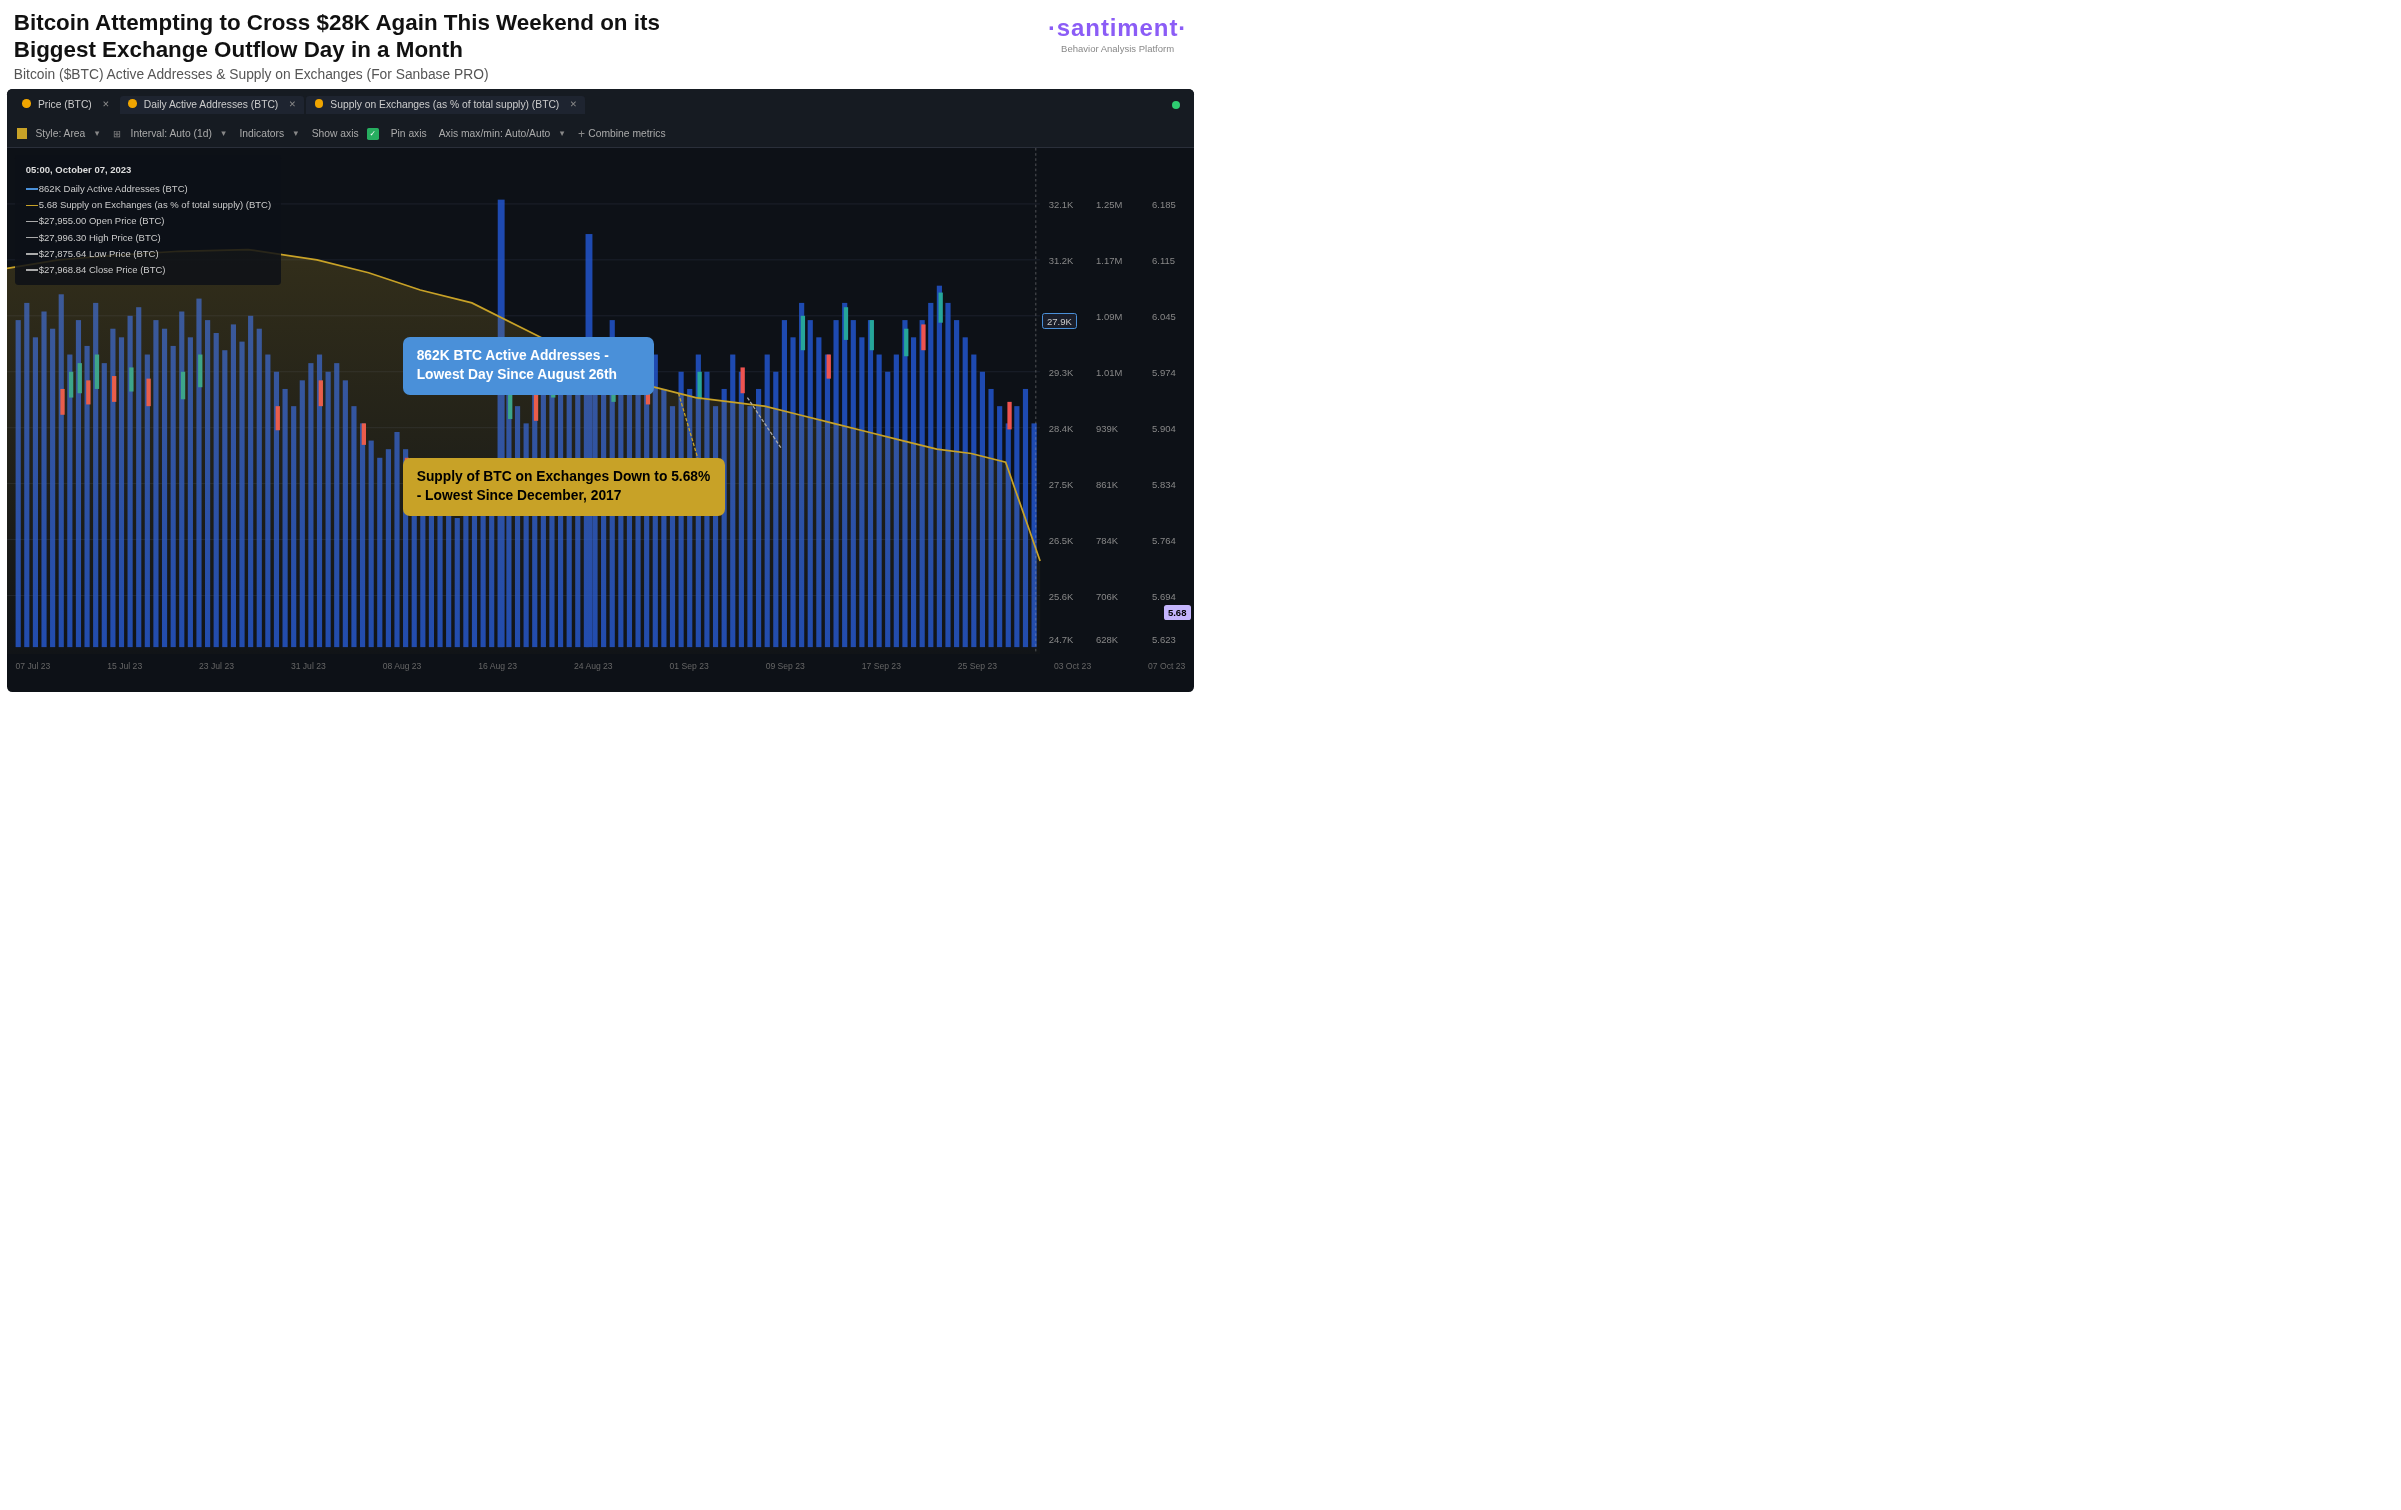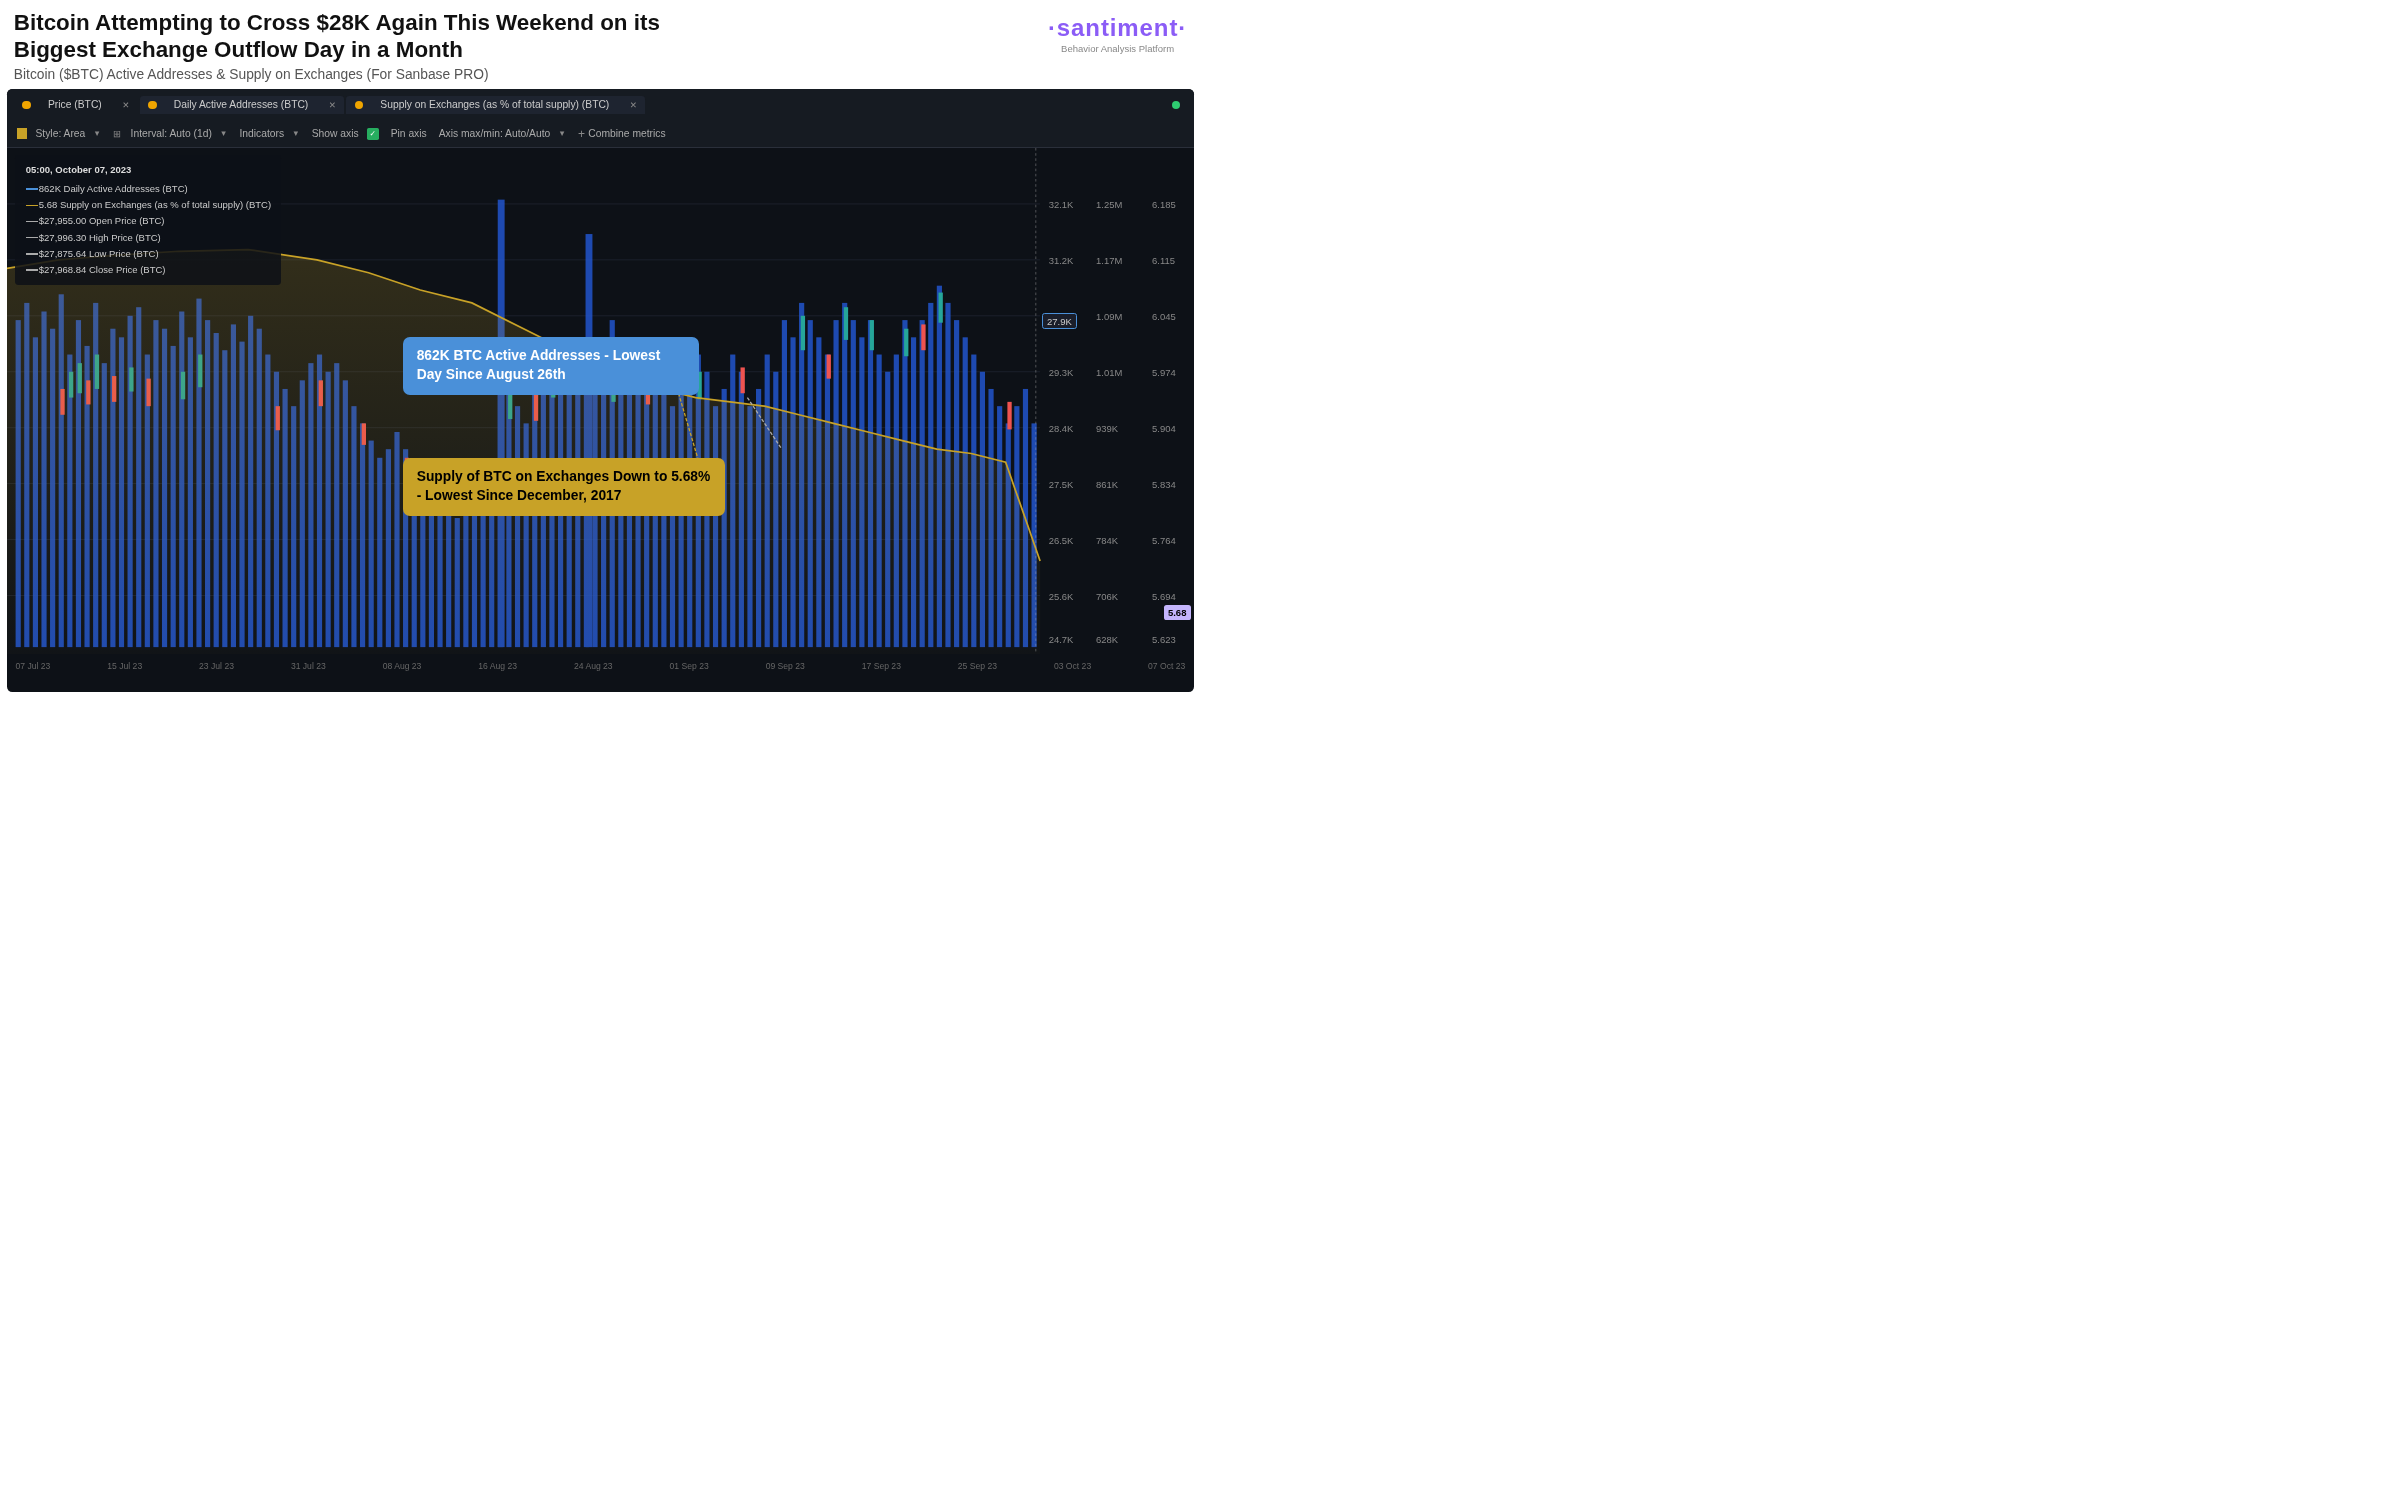--- a/index.html
+++ b/index.html
@@ -66,26 +66,25 @@
     .tabs-bar {
       display: flex;
       align-items: center;
       background: #161b22;
       padding: 0 6.9px;
       height: 31px;
       gap: 1.7px;
     }
     .tab {
       display: flex;
-      align-items: center;
       padding: 3.4px 8.6px;
       border-radius: 3.4px 3.4px 0 0;
       font-size: 10.3px;
       color: #ccc;
-      gap: 17px;
+      gap: 7px;
       cursor: pointer;
       white-space: nowrap;
     }
     .tab.active { background: #1e2430; }
     .tab-dot {
       width: 8.6px; height: 8.6px;
       border-radius: 50%;
       flex-shrink: 0;
     }
     .tab-close {
@@ -166,21 +165,21 @@
       font-size: 13.8px;
       font-weight: 700;
       line-height: 1.35;
       z-index: 20;
     }
     .annotation-blue {
       background: #4a90d9;
       color: #fff;
       left: 396px;
       top: 189px;
-      width: 296px;
+      width: 251px;
     }
     .annotation-gold {
       background: #c8a227;
       color: #000000;
       left: 396px;
       top: 310px;
       width: 322px;
     }
 
     

